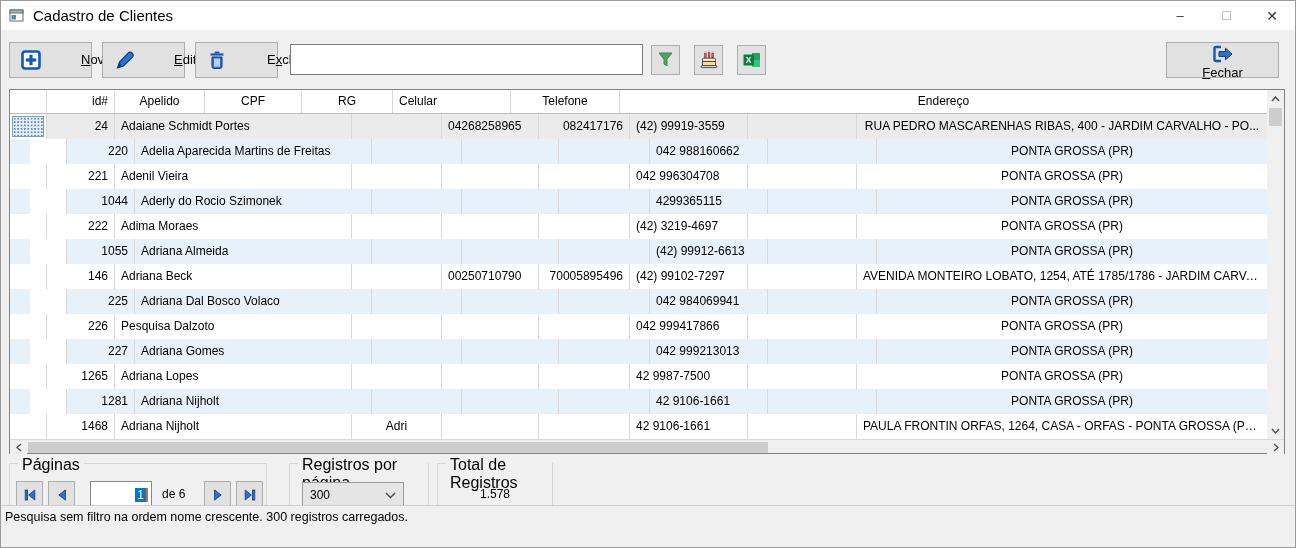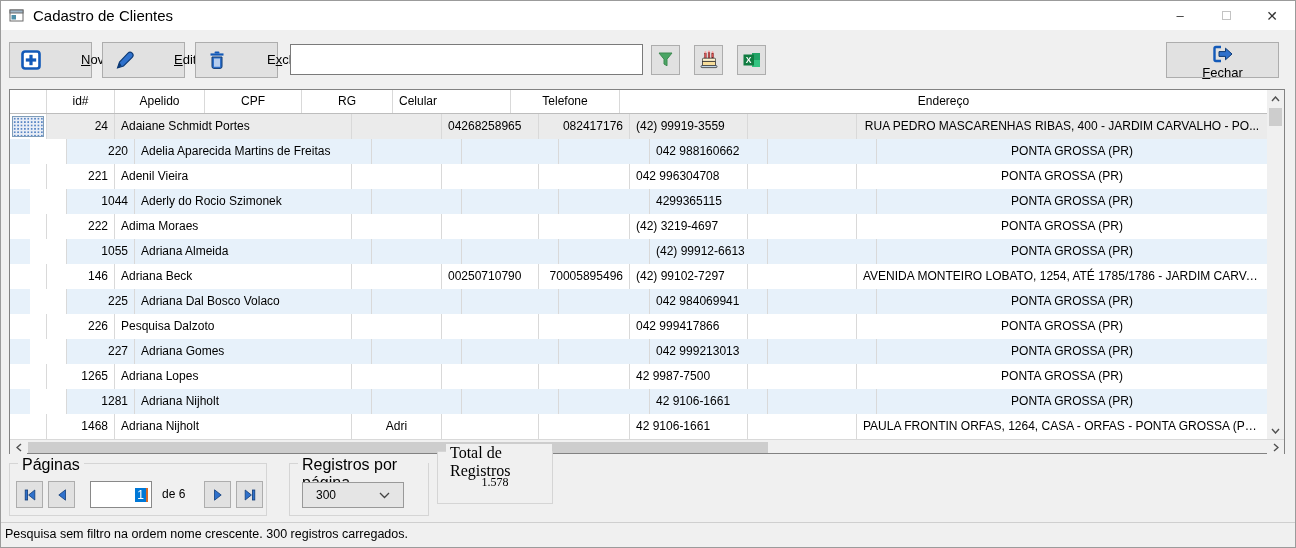--- a/index.html
+++ b/index.html
@@ -59,21 +59,21 @@
   .row .col-indicator, .header-row .col-indicator { background:#fff; padding:2px; }
   .col-indicator { width:37px; flex:none; }
   .col-id       { width:68px;  flex:none; text-align:right; }
   .col-nome     { width:237px; flex:none; text-align:left; }
   .col-apelido  { width:90px;  flex:none; text-align:center; }
   .col-cpf      { width:97px;  flex:none; text-align:left; }
   .col-rg       { width:91px;  flex:none; text-align:right; }
   .col-celular  { width:118px; flex:none; text-align:left; }
   .col-telefone { width:109px; flex:none; text-align:left; }
   .col-endereco { flex:1; text-align:center; border-right:none; }
-  .header-row .col-id { text-align:center; }
+  .header-row .col-id { text-align:right; }
   .header-row .col-apelido, .header-row .col-cpf, .header-row .col-rg,
   .header-row .col-telefone, .header-row .col-endereco { text-align:center; }
   .header-row .col-nome { font-weight:bold; }
   .sort-arrow { font-weight:normal; color:#444; margin-right:4px; font-size:11px; }
   .row-marker {
     width:100%; height:100%;
     border:1px solid #7f9db9;
     background-color:#e9eef6;
     background-image:radial-gradient(#5b87c5 0.9px, transparent 1px);
     background-size:3.4px 3.4px;
@@ -96,28 +96,28 @@
   }
   .page-input {
     position:absolute; left:80px; top:17px; width:62px; height:27px;
     background:#fff; border:1px solid #898989; display:flex; align-items:center; justify-content:flex-end; padding:0 3px;
   }
   .page-sel { background:#0078d7; color:#fff; padding:0 2px; border-right:2px solid #d56a2b; }
   .de-label { position:absolute; left:152px; top:23px; }
   .gb-rpp { left:288px; top:462px; width:140px; height:53px; }
   .combobox {
     position:absolute; left:12px; top:18px; width:102px; height:26px;
-    background:#e5e5e5; border:1px solid #999; display:flex; align-items:center; padding:0 13px;
+    background:#e5e5e5; border:1px solid #999; display:flex; align-items:center; padding:0 7px;
   }
   .combobox .chev { margin-left:auto; display:flex; }
-  .gb-total { left:436px; top:450px; width:116px; height:53px;font-family:Liberation Serif, serif; }
+  .gb-total { left:436px; top:462px; width:116px; height:53px; }
   .total-val { position:absolute; left:0; top:23px; width:100%; text-align:center; }
   
   .statusbar {
-    position:absolute; left:0; bottom:0; width:100%; height:25px;
+    position:absolute; left:0; bottom:0; width:100%; height:42px;
     background:#f0f0f0; border-top:1px solid #cfcfcf;
     line-height:23px; padding-left:4px; font-size:12.5px;
   }
 </style>
 </head>
 <body>
 
 <div class="window">
 
   <div class="titlebar">

